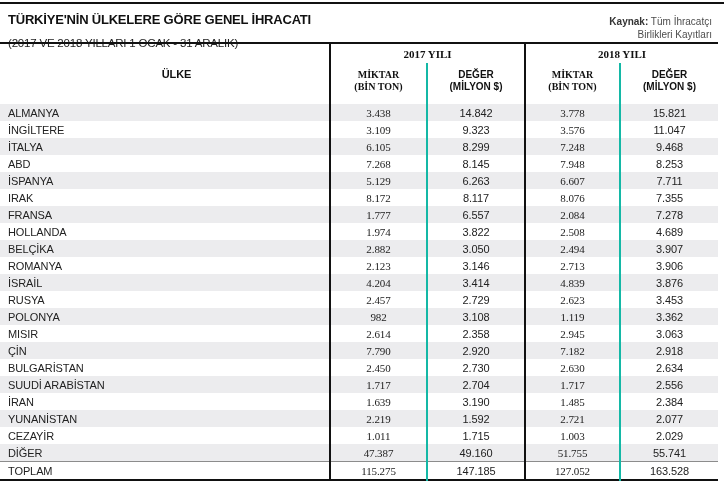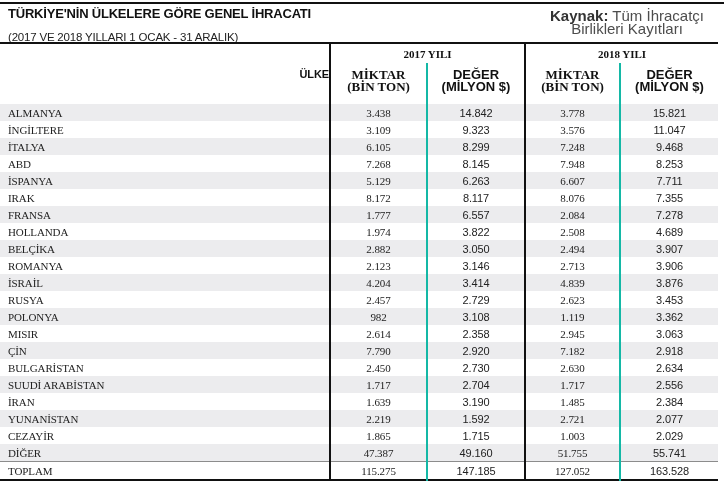--- a/index.html
+++ b/index.html
@@ -7,70 +7,70 @@
     width: 724px; height: 481px; position: relative; overflow: hidden;
     font-family: "Liberation Sans", sans-serif;
     -webkit-font-smoothing: antialiased;
     color: #1c1c1c;
   }
   .top-rule {
     position: absolute; left: 0; top: 2px; width: 724px; height: 2px;
     background: #111111;
   }
   .header {
-    position: absolute; left: 0; top: 6px; width: 724px; height: 34px;
+    position: absolute; left: 0; top: 12px; width: 724px; height: 34px;
     display: flex; justify-content: space-between; align-items: flex-start;
   }
   .titles { padding-left: 8px; }
   .title {
     font-size: 13px; font-weight: 700; letter-spacing: -0.2px;
     color: #111111; line-height: 15px; white-space: nowrap;
   }
   .subtitle {
     font-size: 11.5px; font-weight: 400; letter-spacing: -0.2px;
     color: #222222; line-height: 14px; margin-top: 9px; white-space: nowrap;
   }
   .source {
-    padding-right: 20px; text-align: center; font-size: 15px;
+    padding-right: 12px; text-align: right; font-size: 10px;
     line-height: 13px; color: #4d4d4d; padding-top: 3px; white-space: nowrap;
   }
   .source .src-label { font-weight: 700; color: #333333; }
   table.export-table {
     position: absolute; left: 0; top: 42px;
     border-collapse: collapse; table-layout: fixed; width: 718px;
     border-top: 2px solid #111111; border-bottom: 2px solid #111111;
   }
   col.c0 { width: 330px; }
   col.c1 { width: 97px; }
   col.c2 { width: 98px; }
   col.c3 { width: 95px; }
   col.c4 { width: 98px; }
   th, td { padding: 0; margin: 0; font-weight: 400; }
   .year-row th { height: 19px; }
   .sub-row th { height: 35px; }
   .ulke-th {
-    text-align: right; vertical-align: middle; padding-left: 24px;
+    text-align: center; vertical-align: middle; padding-left: 24px;
     font-weight: 700; font-size: 11px; letter-spacing: -0.1px; color: #111111;
   }
   .year-th {
     text-align: center; vertical-align: middle;
     font-weight: 700; font-size: 11px; color: #111111;
   }
   .sub-th {
     text-align: center; vertical-align: middle;
-    font-weight: 700; font-size: 13px; line-height: 12px; color: #111111;
+    font-weight: 700; font-size: 10px; line-height: 12px; color: #111111;
     padding-bottom: 6px;
   }
   .bl-thick { border-left: 2px solid #111111; font-family: Liberation Serif, serif; }
   .bl-thin  { border-left: 2px solid #14b8a6; }
   tbody td {
     height: 17px; font-size: 11px; letter-spacing: -0.1px;
     vertical-align: middle; color: #222222;
   }
-  tbody td.c-country { text-align: left; padding-left: 8px; font-family: Liberation Serif, serif; }
+  tbody td.c-country { text-align: left; padding-left: 8px; }
   tbody td.c-val { text-align: center; }
   tbody tr:nth-child(odd) { background: #ececee; }
   tbody tr:last-child td { border-top: 1px solid #8c8c8c; }
 </style>
 </head>
 <body>
 
 <div class="top-rule"></div>
 
 <div class="header">
@@ -266,21 +266,21 @@
   <tr>
     <td class="c-country">YUNANİSTAN</td>
     <td class="c-val bl-thick">2.219</td>
     <td class="c-val bl-thin">1.592</td>
     <td class="c-val bl-thick">2.721</td>
     <td class="c-val bl-thin">2.077</td>
   </tr>
 
   <tr>
     <td class="c-country">CEZAYİR</td>
-    <td class="c-val bl-thick">1.865</td>
+    <td class="c-val bl-thick">1.011</td>
     <td class="c-val bl-thin">1.715</td>
     <td class="c-val bl-thick">1.003</td>
     <td class="c-val bl-thin">2.029</td>
   </tr>
 
   <tr>
     <td class="c-country">DİĞER</td>
     <td class="c-val bl-thick">47.387</td>
     <td class="c-val bl-thin">49.160</td>
     <td class="c-val bl-thick">51.755</td>

